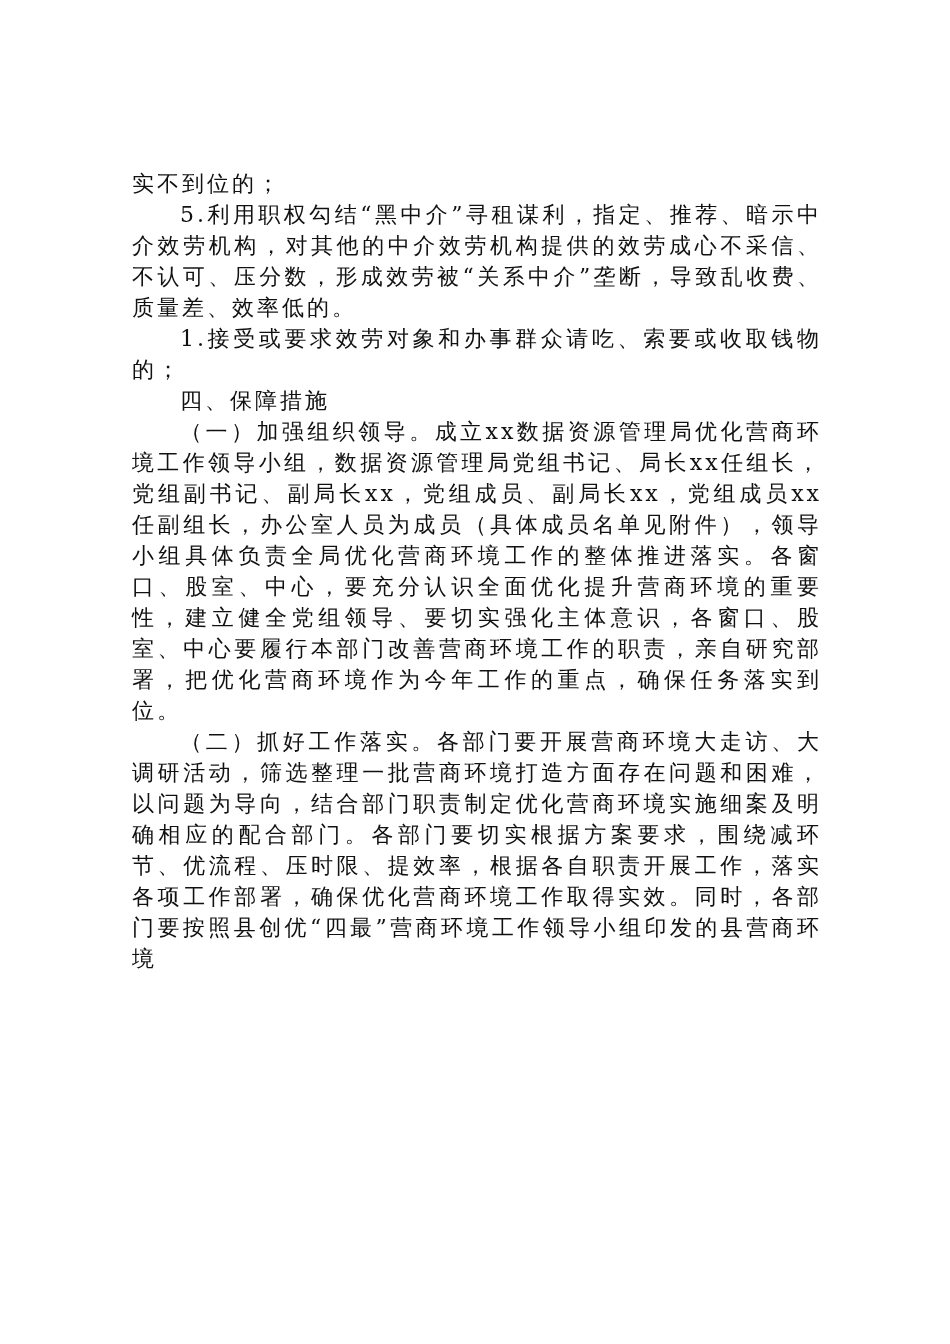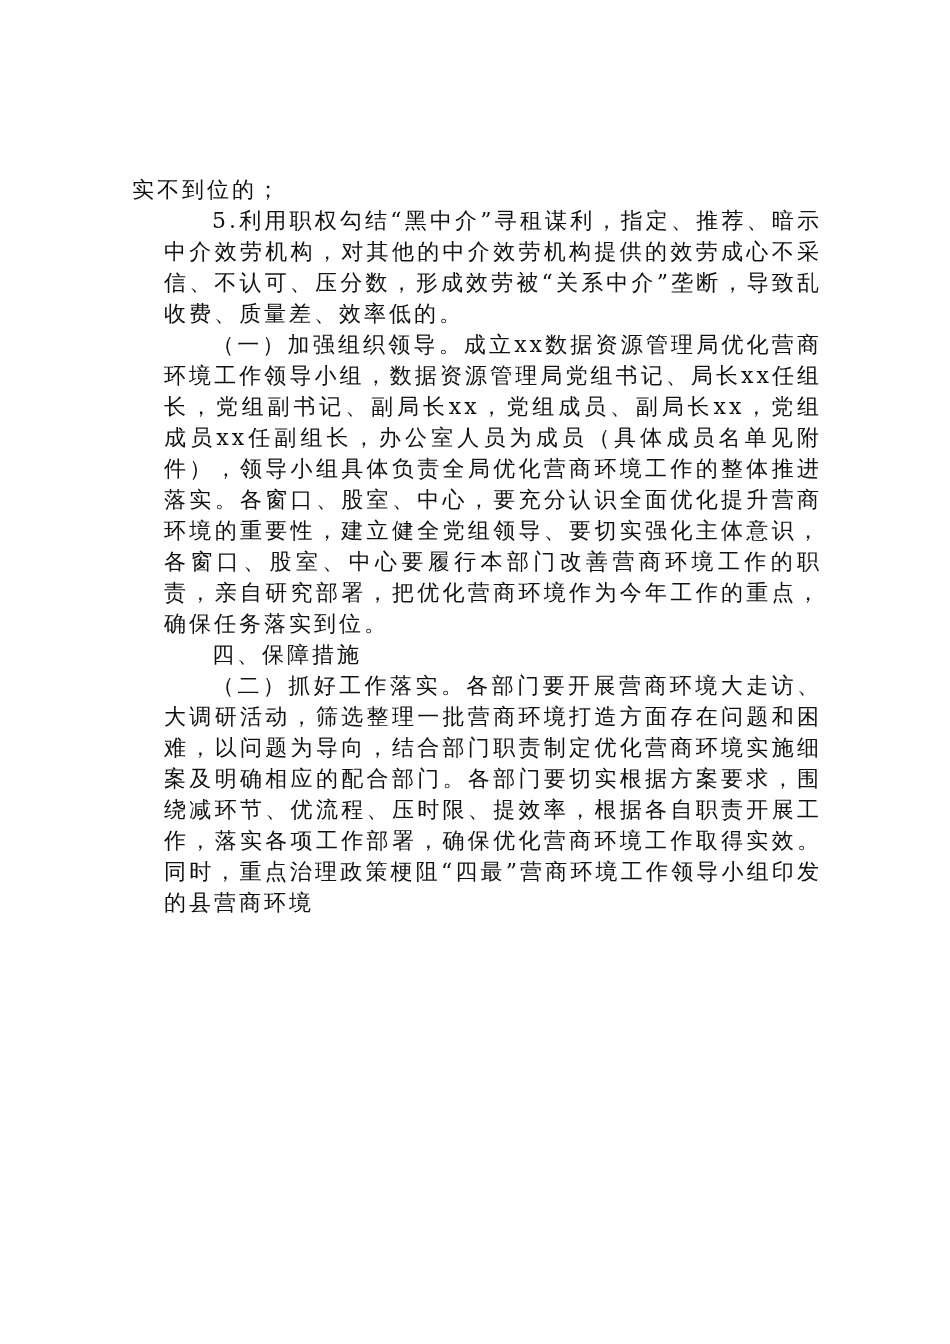--- a/index.html
+++ b/index.html
@@ -1,32 +1,33 @@
 <!DOCTYPE html>
 <html><head>
 <meta charset="utf-8">
 <style>
   html, body { margin: 0; padding: 0; background: #ffffff; }
   body { width: 950px; height: 1344px; position: relative; overflow: hidden; }
   .page {
     position: absolute;
     left: 132px;
-    top: 174px;
+    top: 168px;
     width: 690px;
     font-family: "DejaVu Serif", "Liberation Serif", serif;
     font-size: 22px;
     line-height: 31px;
     color: #111111;
     letter-spacing: 3px;
   }
   .para { margin: 0; text-align: justify; text-align-last: left; }
-  .indent { text-indent: 48px; margin-left: 32px; }
+  .indent { text-indent: 48px; }
 </style>
 </head>
 <body>
 
 <div class="page">
   <p class="para">实不到位的；</p>
   <p class="para indent">5.利用职权勾结“黑中介”寻租谋利，指定、推荐、暗示中介效劳机构，对其他的中介效劳机构提供的效劳成心不采信、不认可、压分数，形成效劳被“关系中介”垄断，导致乱收费、质量差、效率低的。</p>
+  <p class="para indent">1.接受或要求效劳对象和办事群众请吃、索要或收取钱物的；</p>
+  <p class="para indent">四、保障措施</p>
   <p class="para indent">（一）加强组织领导。成立xx数据资源管理局优化营商环境工作领导小组，数据资源管理局党组书记、局长xx任组长，党组副书记、副局长xx，党组成员、副局长xx，党组成员xx任副组长，办公室人员为成员（具体成员名单见附件），领导小组具体负责全局优化营商环境工作的整体推进落实。各窗口、股室、中心，要充分认识全面优化提升营商环境的重要性，建立健全党组领导、要切实强化主体意识，各窗口、股室、中心要履行本部门改善营商环境工作的职责，亲自研究部署，把优化营商环境作为今年工作的重点，确保任务落实到位。</p>
-  <p class="para indent">四、保障措施</p>
-  <p class="para indent">（二）抓好工作落实。各部门要开展营商环境大走访、大调研活动，筛选整理一批营商环境打造方面存在问题和困难，以问题为导向，结合部门职责制定优化营商环境实施细案及明确相应的配合部门。各部门要切实根据方案要求，围绕减环节、优流程、压时限、提效率，根据各自职责开展工作，落实各项工作部署，确保优化营商环境工作取得实效。同时，重点治理政策梗阻“四最”营商环境工作领导小组印发的县营商环境</p>
+  <p class="para indent">（二）抓好工作落实。各部门要开展营商环境大走访、大调研活动，筛选整理一批营商环境打造方面存在问题和困难，以问题为导向，结合部门职责制定优化营商环境实施细案及明确相应的配合部门。各部门要切实根据方案要求，围绕减环节、优流程、压时限、提效率，根据各自职责开展工作，落实各项工作部署，确保优化营商环境工作取得实效。同时，各部门要按照县创优“四最”营商环境工作领导小组印发的县营商环境</p>
 </div>
 
 </body></html>

